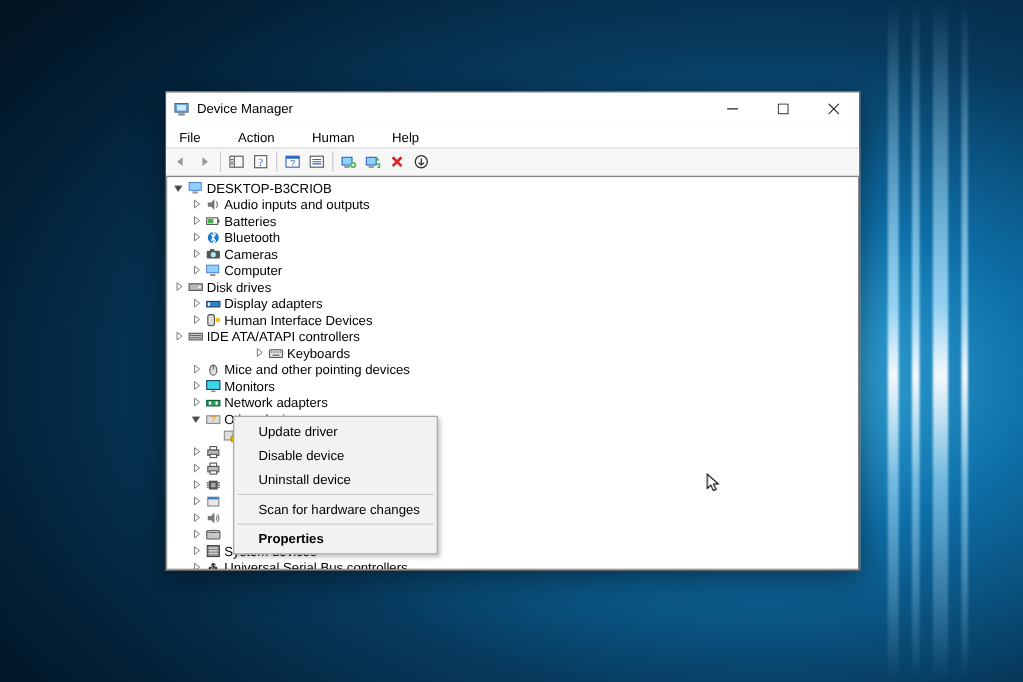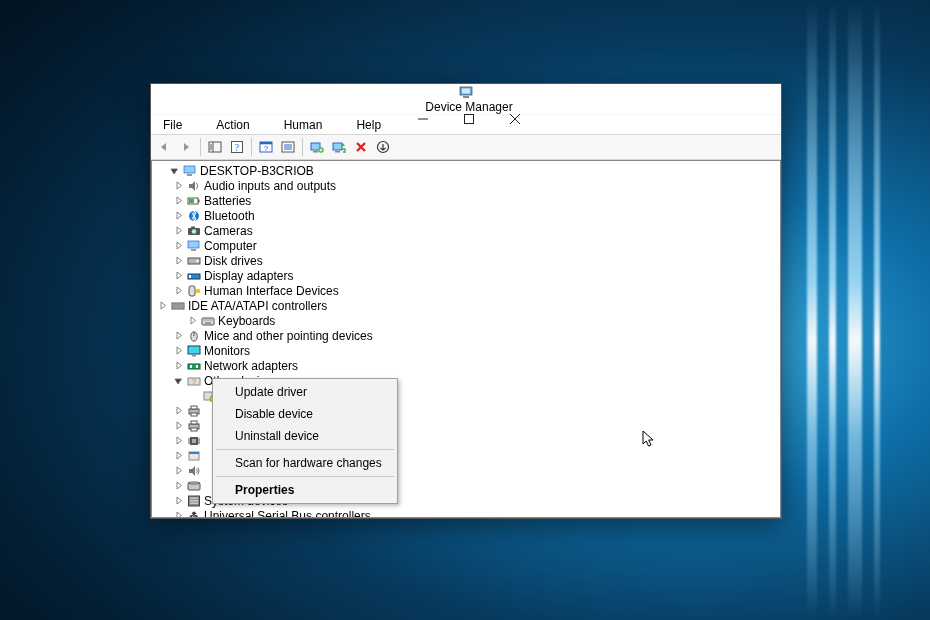--- a/index.html
+++ b/index.html
@@ -20,21 +20,21 @@
   .window {
     position:absolute;
     left:150px; top:83px;
     width:632px; height:436px;
     background:#fff;
     border:1px solid #555;
     box-shadow:0 6px 28px rgba(0,0,0,.5);
     display:flex; flex-direction:column;
     color:#000;
   }
-  .titlebar { height:30px; display:flex; align-items:center; padding-left:6px;flex-direction:column; }
+  .titlebar { height:30px; display:flex; align-items:center; padding-left:6px; }
   .titlebar-icon { width:16px; height:16px; margin-right:6px; display:flex; align-items:center; justify-content:center; }
   .titlebar-title { flex:1; font-size:12px; }
   .win-controls { display:flex; height:100%; }
   .win-btn { width:46px; display:flex; align-items:center; justify-content:center; cursor:default; }
   .win-btn svg { width:10px; height:10px; stroke:#222; stroke-width:1; fill:none; }
   .menu-bar { height:20px; display:flex; align-items:center; padding-left:4px; gap:18px; border-top:1px solid rgba(0,0,0,0.03);}
   .menu-item { padding:1px 8px; cursor:default; }
   .toolbar { height:26px; border-top:1px solid #d8d8d8; border-bottom:1px solid #d8d8d8; display:flex; align-items:center; padding:0 2px; background:#f7f7f7; }
   .tb-btn { width:22px; height:22px; margin:0 0px; display:flex; align-items:center; justify-content:center; border:1px solid transparent; border-radius:2px; }
   .tb-btn.disabled { opacity:.45; }
@@ -174,21 +174,21 @@
       </div>
       <div class="tb-btn">
         <svg width="14" height="14" viewBox="0 0 14 14">
           <circle cx="7" cy="7" r="5.5" fill="none" stroke="#333" stroke-width="1.2"></circle>
           <path d="M7 4 L7 10 M9.5 8 L7 10 L4.5 8" fill="none" stroke="#333" stroke-width="1.2"></path>
         </svg>
       </div>
     </div>
 
   <div class="tree" id="tree">
-      <div class="node" style="padding-left: 16px;">
+      <div class="node" style="padding-left: 4px;">
         <span class="expander">
           <svg viewBox="0 0 9 9">
             <path d="M1 3 L7.5 3 L4 8 Z" fill="#444" stroke="#666" stroke-width=".8"></path>
           </svg>
         </span>
         <span class="node-icon">
           <svg width="14" height="12" viewBox="0 0 14 12">
             <rect x="1" y="1" width="11" height="7" fill="#8fd0ff" stroke="#2a65c4" stroke-width=".7"></rect>
             <rect x="4" y="9" width="5" height="2" fill="#999"></rect>
           </svg>
@@ -260,21 +260,21 @@
           </svg>
         </span>
         <span class="node-icon">
           <svg width="14" height="12" viewBox="0 0 14 12">
             <rect x="1" y="1" width="11" height="7" fill="#8fd0ff" stroke="#2a65c4" stroke-width=".7"></rect>
             <rect x="4" y="9" width="5" height="2" fill="#999"></rect>
           </svg>
         </span>
         <span>Computer</span>
       </div>
-      <div class="node" style="padding-left: 20px;">
+      <div class="node" style="padding-left: 4px;">
         <span class="expander">
           <svg viewBox="0 0 9 9">
             <path d="M3 1 L3 8 L7.5 4.5 Z" fill="none" stroke="#666" stroke-width=".8"></path>
           </svg>
         </span>
         <span class="node-icon">
           <svg width="14" height="12" viewBox="0 0 14 12">
             <rect x="1" y="3" width="12" height="6" fill="#b8b8b8" stroke="#555"></rect>
             <circle cx="10.5" cy="6" r="1.2" fill="#ffe"></circle>
           </svg>
@@ -316,21 +316,21 @@
           </svg>
         </span>
         <span class="node-icon">
           <svg width="14" height="12" viewBox="0 0 14 12">
             <rect x="1" y="3" width="12" height="6" fill="#c8c8c8" stroke="#555"></rect>
             <path d="M2 5 L12 5 M2 7 L12 7" stroke="#666"></path>
           </svg>
         </span>
         <span>IDE ATA/ATAPI controllers</span>
       </div>
-      <div class="node" style="padding-left: 34px;">
+      <div class="node" style="padding-left: 34px; margin-left: 43px;">
         <span class="expander">
           <svg viewBox="0 0 9 9">
             <path d="M3 1 L3 8 L7.5 4.5 Z" fill="none" stroke="#666" stroke-width=".8"></path>
           </svg>
         </span>
         <span class="node-icon">
           <svg width="14" height="12" viewBox="0 0 14 12">
             <rect x="1" y="3" width="12" height="7" rx="1" fill="#ddd" stroke="#555"></rect>
             <g fill="#555">
               <rect x="2.5" y="4.5" width="1" height="1"></rect>

